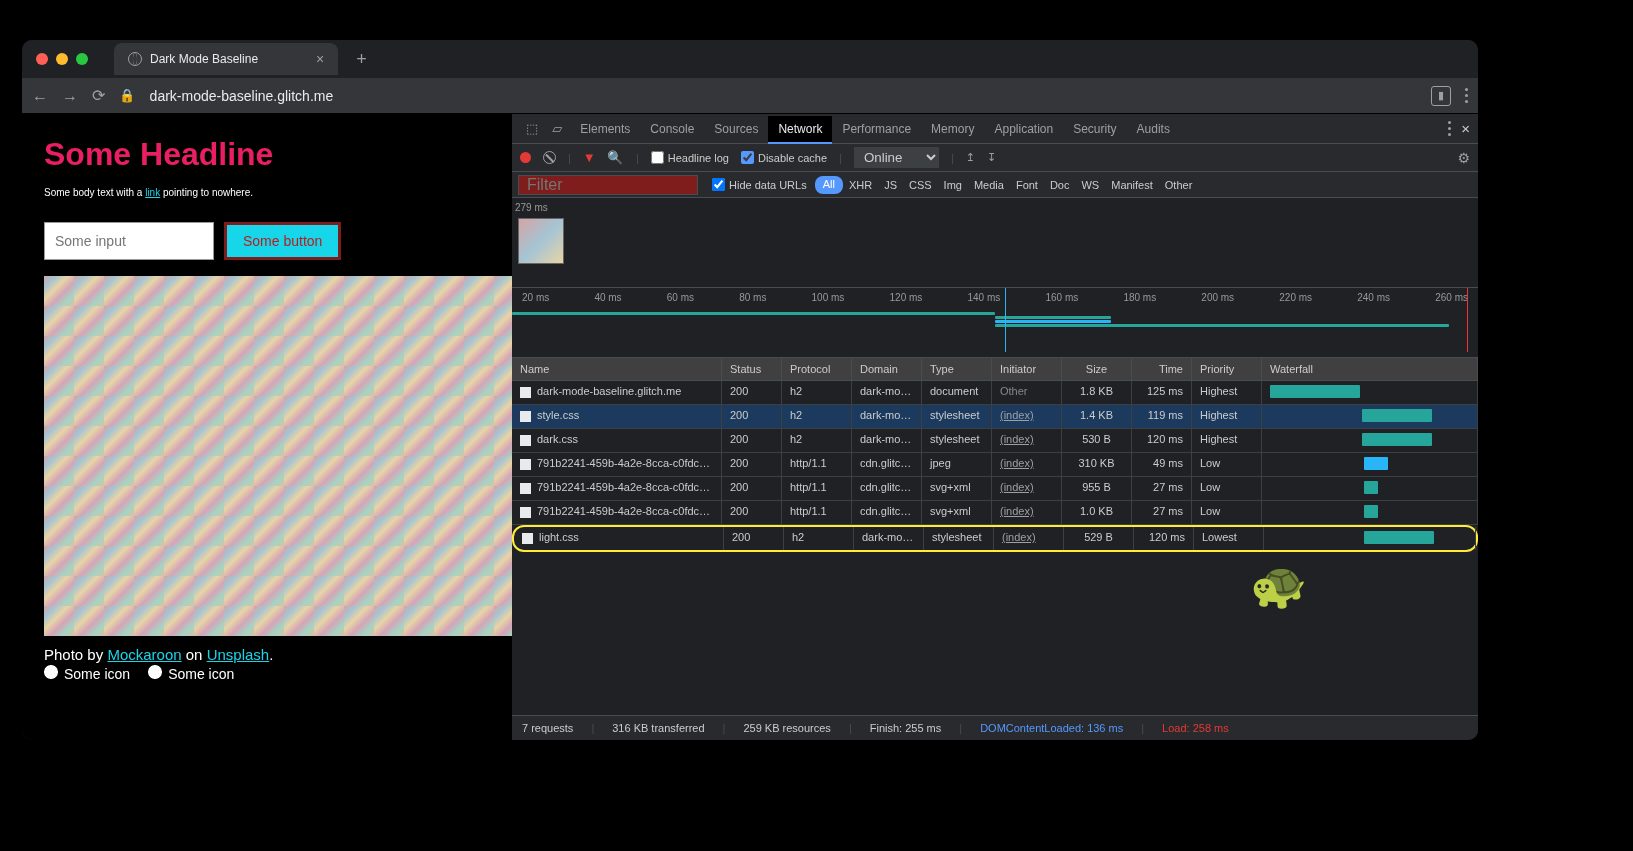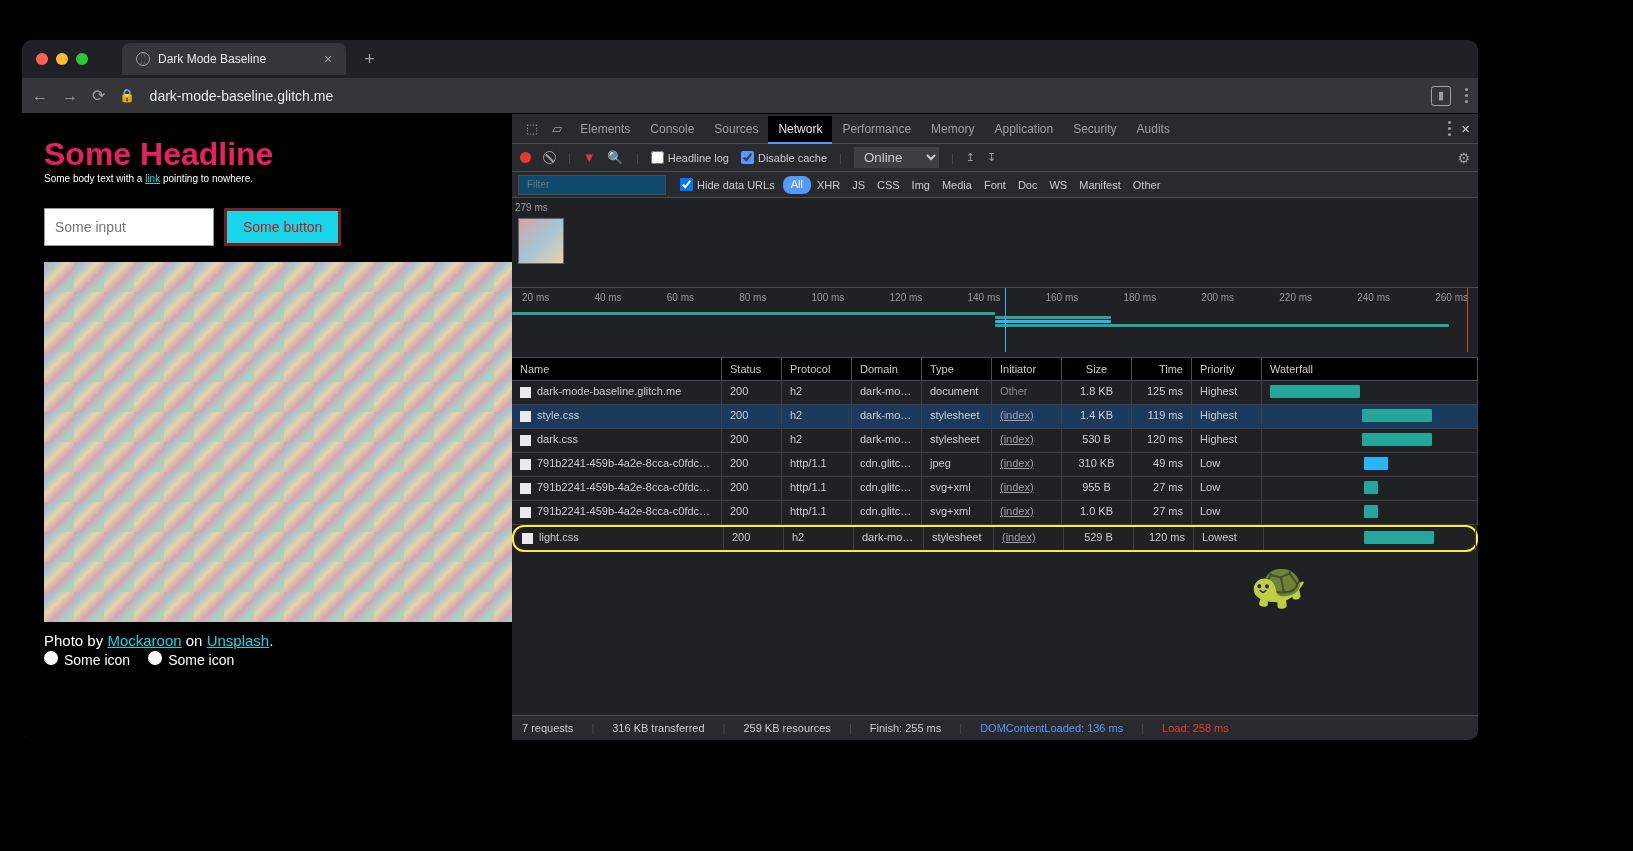--- a/index.html
+++ b/index.html
@@ -2,35 +2,35 @@
 <html><head>
 <meta charset="utf-8">
 <style>
 *{margin:0;padding:0;box-sizing:border-box;font-family:-apple-system,BlinkMacSystemFont,"Segoe UI",Arial,sans-serif}
 body{background:#000;width:1500px;height:780px;overflow:hidden}
 .window{background:#202124;border-radius:10px;width:1456px;height:700px;margin:40px auto 0;box-shadow:0 20px 50px rgba(0,0,0,.8);display:flex;flex-direction:column;overflow:hidden}
 .titlebar{height:38px;background:#202124;display:flex;align-items:center;padding:0 14px}
 .traffic{display:flex;gap:8px}
 .dot{width:12px;height:12px;border-radius:50%}
 .traffic .red{background:#ff5f57}.traffic .yel{background:#febc2e}.traffic .grn{background:#28c840}
-.tab{display:flex;align-items:center;background:#35363a;border-radius:8px 8px 0 0;padding:8px 14px;margin-left:34px;font-size:12px;color:#e8eaed;gap:8px}
+.tab{display:flex;align-items:center;background:#35363a;border-radius:8px 8px 0 0;padding:8px 14px;margin-left:26px;font-size:12px;color:#e8eaed;gap:8px}
 .globe{width:14px;height:14px;border:1.5px solid #9aa0a6;border-radius:50%;position:relative}
 .globe::before{content:"";position:absolute;inset:0;border-left:1.5px solid #9aa0a6;border-right:1.5px solid #9aa0a6;border-radius:50%;transform:scaleX(.4)}
 .tab-x{color:#9aa0a6;margin-left:50px;font-size:14px}
 .plus{color:#9aa0a6;font-size:18px;margin-left:18px}
 .addrbar{height:36px;background:#35363a;display:flex;align-items:center;padding:0 10px;gap:14px;border-bottom:1px solid #000}
 .nav-ico{color:#9aa0a6;font-size:16px}
 .lock{color:#9aa0a6;font-size:13px}
 .url{color:#e8eaed;font-size:14px;flex:1}
 .ext{width:20px;height:20px;border:1px solid #9aa0a6;border-radius:3px;display:flex;align-items:center;justify-content:center;color:#9aa0a6;font-size:11px}
 .menu3{display:flex;flex-direction:column;gap:3px}
 .menu3 span{width:3px;height:3px;background:#9aa0a6;border-radius:50%}
 .content{display:flex;flex:1;overflow:hidden}
 .page{width:490px;background:#000;color:#fff;padding:22px;overflow:hidden}
-.page h1{color:#e91e63;font-size:32px;font-weight:800;}
+.page h1{color:#e91e63;font-size:32px;font-weight:800;margin-bottom:14px}
 .page .body{font-size:10px;margin-bottom:24px}
 .page a{color:#18d6ea}
 .row{display:flex;gap:10px;margin-bottom:16px}
 .inp{padding:8px 10px;font-size:14px;border:1px solid #999;background:#fff;color:#333;width:170px}
 .btn{padding:8px 16px;font-size:14px;background:#18d6ea;border:3px solid #7f1d1d;color:#b91c1c}
 .imgbox{width:470px;height:360px;background:linear-gradient(135deg,#d4a5a5 0%,#a5c4d4 20%,#e8d4a5 40%,#d4a5b8 60%,#a5d4c4 80%,#d4c4a5 100%);background-size:30px 30px}
 .caption{font-size:15px;margin-top:10px}
 .icons{display:flex;gap:18px;margin-top:2px;align-items:center;font-size:14px}
 .bulb{display:inline-block;width:14px;height:14px;background:#fff;border-radius:50%;position:relative;margin-right:6px}
 .bulb::after{content:"";position:absolute;width:22px;height:22px;left:-4px;top:-4px;background:radial-gradient(circle,transparent 40%,#fff 40%,#fff 42%,transparent 42%)}
@@ -45,33 +45,33 @@
 .nosym{width:13px;height:13px;border:1.5px solid #9aa0a6;border-radius:50%;position:relative}
 .nosym::after{content:"";position:absolute;width:100%;height:1.5px;background:#9aa0a6;top:50%;transform:rotate(45deg) translateY(-50%)}
 .funnel{color:#e53935;font-size:13px}
 .srch{color:#9aa0a6;font-size:13px}
 .chk{display:flex;align-items:center;gap:4px;color:#ccc}
 .chk input{accent-color:#5599ff}
 .sel{background:#3c4043;color:#ccc;border:none;padding:2px 20px 2px 6px}
 .arrup{color:#9aa0a6}
 .gear{margin-left:auto;color:#9aa0a6;font-size:14px}
 .filterbar{display:flex;align-items:center;height:26px;background:#292a2d;border-bottom:1px solid #494c50;font-size:11px}
-.filt-input{background:#0c4a6e;border:1px solid #494c50;padding:3px 8px;color:#999;width:148px;height:20px;margin:0 6px;font-size:10px}
+.filt-input{background:#7f1d1d;border:1px solid #494c50;padding:3px 8px;color:#999;width:180px;height:20px;margin:0 6px;font-size:16px}
 .fchk{display:flex;align-items:center;gap:4px;margin:0 8px}
 .ftype{padding:3px 6px;color:#ccc;cursor:pointer}
 .ftype.act{background:#5599ff;color:#fff;border-radius:8px;padding:2px 8px}
 .overview{height:90px;background:#202124;border-bottom:1px solid #494c50;position:relative}
 .ov-label{position:absolute;top:4px;left:3px;font-size:10px;color:#999}
 .thumb{position:absolute;top:20px;left:6px;width:46px;height:46px;background:linear-gradient(135deg,#d4a5a5,#a5c4d4,#e8d4a5);border:1px solid #666}
 .timeline{height:70px;background:#202124;border-bottom:1px solid #494c50;position:relative;overflow:hidden}
 .timeline .ticks{display:flex;justify-content:space-between;padding:4px 10px;font-size:10px;color:#999}
 .tl-bars{position:absolute;top:24px;left:0;right:0;height:30px}
 .tl-seg{position:absolute;height:3px;border-radius:1px}
 .tbl{flex:1;background:#202124;overflow:auto;position:relative}
-.thead{display:flex;background:#000000;border-bottom:1px solid #494c50;position:sticky;top:0}
+.thead{display:flex;background:#404040;border-bottom:1px solid #494c50;position:sticky;top:0}
 .th{padding:5px 8px;border-right:1px solid #494c50;color:#ccc;font-size:11px}
 .tr{display:flex;border-bottom:1px solid #3c4043;font-size:11px}
 .tr:nth-child(2){background:#1c3a5e}
 .td{padding:4px 8px;border-right:1px solid #3c4043;color:#ccc;white-space:nowrap;overflow:hidden;text-overflow:ellipsis}
 .td .lnk{color:#9aa0a6;text-decoration:underline}
 .td .dim{color:#888}
 .col-name{width:210px}.col-st{width:60px}.col-pr{width:70px}.col-dom{width:70px}.col-ty{width:70px}.col-in{width:70px}.col-sz{width:70px;text-align:center}.col-tm{width:60px;text-align:right}.col-pri{width:70px}.col-wf{flex:1}
 .fico{display:inline-block;width:11px;height:11px;background:#e8eaed;margin-right:6px;vertical-align:middle}
 .wf-bar{display:inline-block;height:13px;border-radius:1px}
 .hl-row{border:2px solid #ffeb3b;border-radius:12px}

